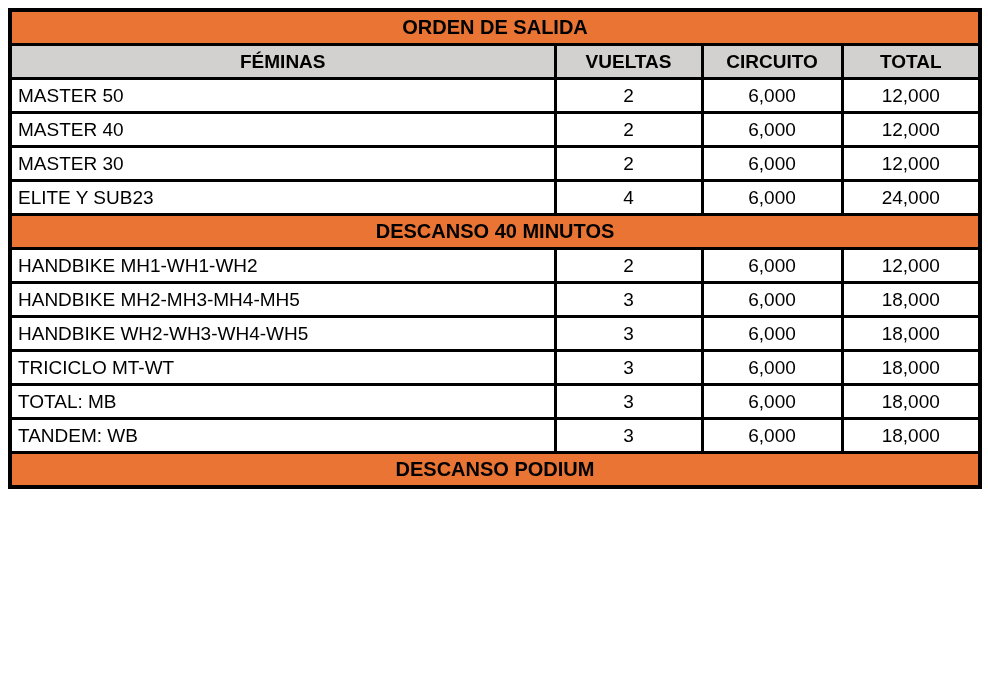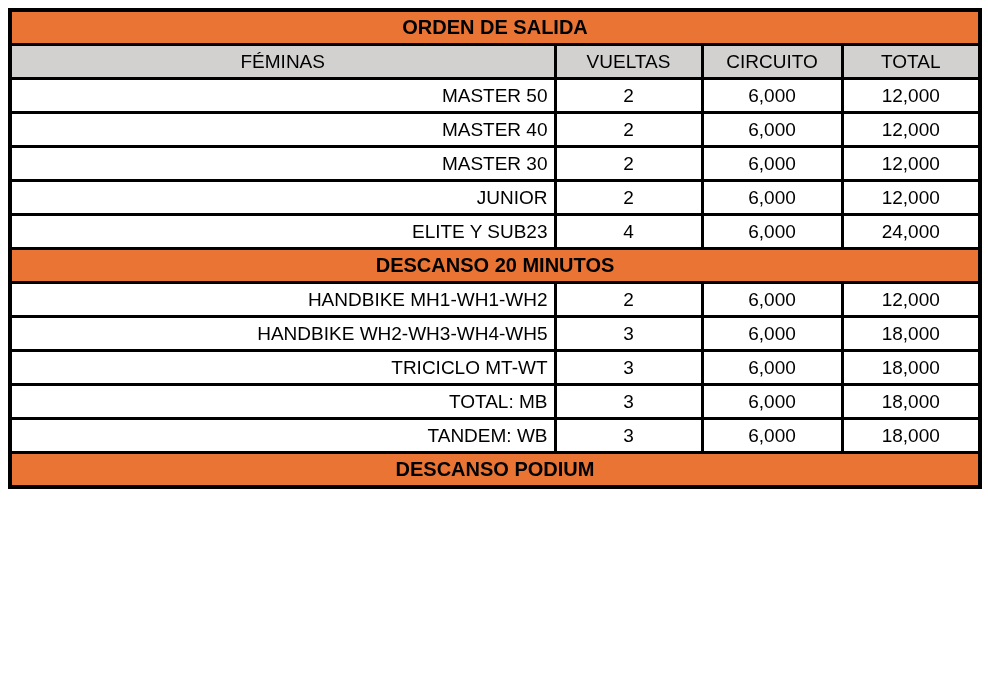--- a/index.html
+++ b/index.html
@@ -32,24 +32,24 @@
     white-space: nowrap;
   }
   tr.banner td {
     background: var(--banner-bg, #EA7434);
     font-weight: bold;
     text-align: center;
     font-size: 20px;
   }
   tr.colhead td {
     background: var(--header-bg, #D3D0D0);
-    font-weight: normal;
+    font-weight: bold;
     text-align: center;
   }
-  tr.data td.cat { text-align: right; background: #fff; }
+  tr.data td.cat { text-align: left; background: #fff; }
   tr.data td.num { text-align: center; background: #fff; }
   tr.colhead td.cat { text-align: center; }
 </style>
 </head>
 <body>
 
 <div class="page">
   <table class="schedule">
     <colgroup>
       <col style="width:545px">
@@ -79,39 +79,39 @@
           <td class="num">6,000</td>
           <td class="num">12,000</td>
         </tr>
         <tr class="data">
           <td class="cat">MASTER 30</td>
           <td class="num">2</td>
           <td class="num">6,000</td>
           <td class="num">12,000</td>
         </tr>
         <tr class="data">
-          <td class="cat">JUNIOR</td>
-          <td class="num">2</td>
-          <td class="num">6,000</td>
-          <td class="num">12,000</td>
-        </tr>
-        <tr class="data">
           <td class="cat">ELITE Y SUB23</td>
           <td class="num">4</td>
           <td class="num">6,000</td>
           <td class="num">24,000</td>
         </tr>
         <tr class="banner">
-          <td colspan="4">DESCANSO 20 MINUTOS</td>
+          <td colspan="4">DESCANSO 40 MINUTOS</td>
         </tr>
         <tr class="data">
           <td class="cat">HANDBIKE MH1-WH1-WH2</td>
           <td class="num">2</td>
           <td class="num">6,000</td>
           <td class="num">12,000</td>
+        </tr>
+        <tr class="data">
+          <td class="cat">HANDBIKE MH2-MH3-MH4-MH5</td>
+          <td class="num">3</td>
+          <td class="num">6,000</td>
+          <td class="num">18,000</td>
         </tr>
         <tr class="data">
           <td class="cat">HANDBIKE WH2-WH3-WH4-WH5</td>
           <td class="num">3</td>
           <td class="num">6,000</td>
           <td class="num">18,000</td>
         </tr>
         <tr class="data">
           <td class="cat">TRICICLO MT-WT</td>
           <td class="num">3</td>

